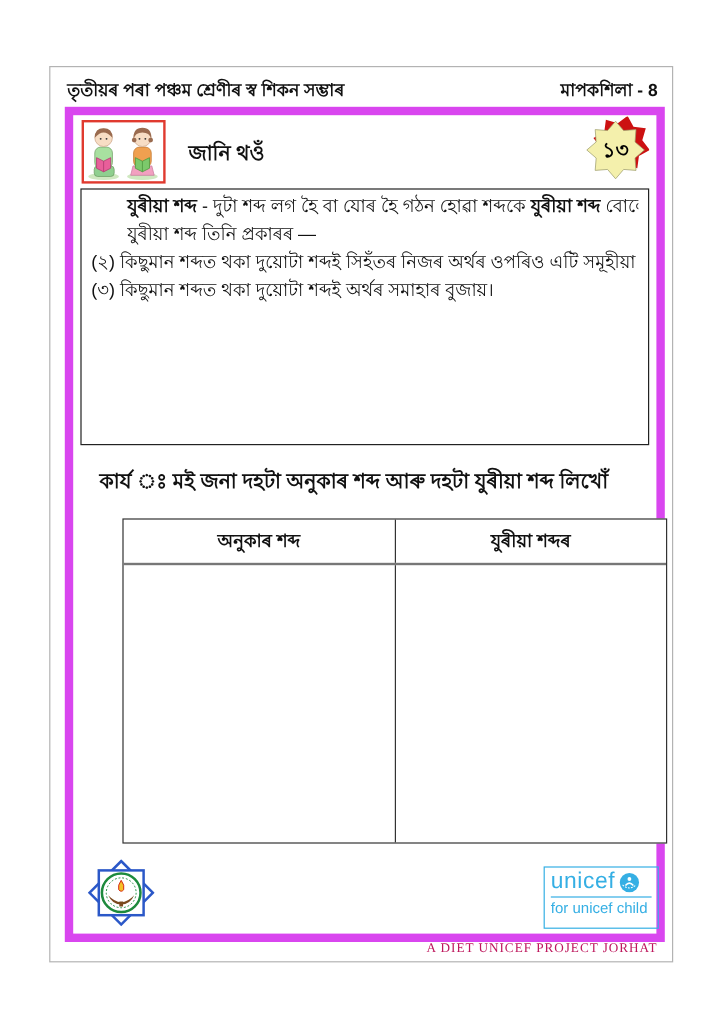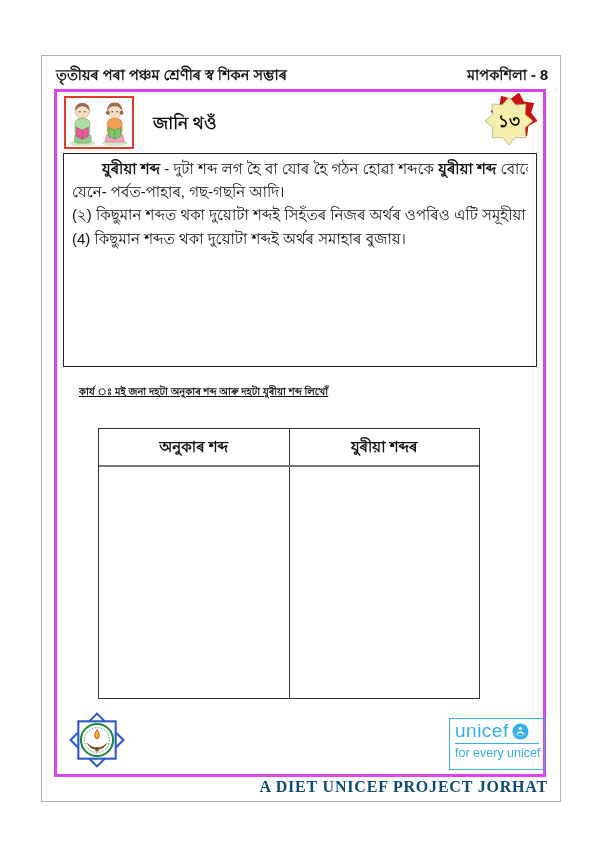--- a/index.html
+++ b/index.html
@@ -1,44 +1,44 @@
 <!DOCTYPE html>
 <html style="--unicef-blue: #35AFE4; --badge-red: #cc1111; --badge-cream: #f4f0ac; --image-border-red: #e03a2f; --emblem-blue: #2b58c8; --emblem-green: #1d8a3c;"><head>
 <meta charset="utf-8">
 <style>
   html,body{margin:0;padding:0;background:#fff;}
   body{width:600px;height:849px;position:relative;font-family:"Liberation Sans",sans-serif;color:#111;}
   .page-frame{position:absolute;left:41px;top:55px;width:518px;height:745px;border:1px solid #b3b3b3;background:#fff;}
   .doc-header{position:absolute;left:0;top:0;width:100%;height:33px;text-align:center;}
   .doc-header .hl{position:absolute;left:14px;top:8px;font-size:14.5px;font-weight:bold;}
   .doc-header .hr{position:absolute;right:12px;top:8px;font-size:14.5px;font-weight:bold;}
-  .main-box{position:absolute;left:12px;top:33px;width:486px;height:682px;border:3px solid #d946ef;background:#fff;}
+  .main-box{position:absolute;left:12px;top:33px;width:486px;height:682px;border:7px solid #d946ef;background:#fff;}
   .title-row{position:absolute;left:0;top:0;width:100%;height:60px;}
   .kids-img{position:absolute;left:7px;top:4px;width:70px;height:53px;border:2px solid #e03a2f;background:#fff;box-sizing:border-box;}
   .kids-img svg{display:block;width:100%;height:100%;}
   .lesson-title{position:absolute;left:96px;top:18px;font-size:17px;font-weight:bold;}
   .badge{position:absolute;right:6px;top:1px;width:54px;height:54px;}
   .badge text{font-family:"Liberation Sans",sans-serif;font-weight:bold;font-size:17px;}
   .info-box{position:absolute;left:6px;top:61px;width:474px;height:214px;border:1.5px solid #222;box-sizing:border-box;padding:3px 8px;overflow:hidden;}
   .info-line{font-size:15px;line-height:23.2px;white-space:nowrap;overflow:hidden;}
   .info-line.indent{padding-left:30px;}
-  .task-line{position:absolute;left:22px;top:292px;font-size:10px;font-weight:bold;white-space:nowrap;text-decoration:underline;}
-  .fill-table{position:absolute;left:41px;top:336px;width:382px;height:271px;border:1.5px solid #333;box-sizing:border-box;display:flex;flex-direction:column;background:#fff;}
+  .task-line{position:absolute;left:22px;top:292px;font-size:17px;font-weight:bold;white-space:nowrap;}
+  .fill-table{position:absolute;left:41px;top:336px;width:454px;height:271px;border:1.5px solid #333;box-sizing:border-box;display:flex;flex-direction:column;background:#fff;}
   .t-head{display:flex;height:36px;border-bottom:2px solid #777;}
   .t-body{display:flex;flex:1;}
   .t-cell{flex:1;display:flex;align-items:center;justify-content:center;}
   .t-cell.first{border-right:1.5px solid #333;}
   .t-head .t-cell{font-size:15px;font-weight:bold;}
   .emblem{position:absolute;left:12px;top:620px;width:56px;height:56px;}
   .unicef-box{position:absolute;left:392px;top:626px;width:96px;height:52px;border:1.5px solid var(--unicef-blue,#35AFE4);box-sizing:border-box;padding:2px 5px;}
   .unicef-top{display:flex;align-items:center;gap:3px;}
   .unicef-word{color:var(--unicef-blue,#35AFE4);font-size:19px;line-height:20px;letter-spacing:0.5px;}
   .unicef-rule{height:0;border-top:1.5px solid var(--unicef-blue,#35AFE4);margin:2px 0 2px 0;}
   .unicef-tag{color:var(--unicef-blue,#35AFE4);font-size:12.5px;line-height:14px;white-space:nowrap;}
-  .doc-footer{position:absolute;right:12px;bottom:5px;font-family:"Liberation Serif",serif;font-size:16px;letter-spacing:0.8px;color:#0c4a6e;font-weight:bold;}
+  .doc-footer{position:absolute;right:12px;bottom:5px;font-family:"Liberation Serif",serif;font-size:11px;letter-spacing:0.8px;color:#be185d;}
   
   .star-red{fill:#cc1111;}
   .star-cream{fill:#f4f0ac;stroke:#9a9a6a;stroke-width:0.6;}
   .emb-blue{fill:#fff;stroke:#2b58c8;stroke-width:2;}
   .emb-green{fill:#fff;stroke:#1d8a3c;stroke-width:2;}
   .emb-ring{fill:none;stroke:#1d8a3c;stroke-width:0.8;stroke-dasharray:1.5 1.5;}
   .emb-lamp{fill:#7a4a1f;}
   .emb-flame{fill:#f6c026;stroke:#d22a1a;stroke-width:0.8;}
   .uni-globe{fill:var(--unicef-blue,#35AFE4);}
 </style>
@@ -88,23 +88,23 @@
         </g>
         <g transform="translate(0,2)">
           <polygon class="star-cream" points="50,26 42.2,32.7 43,43 32.7,42.2 26,50 19.3,42.2 9,43 9.8,32.7 2,26 9.8,19.3 9,9 19.3,9.8 26,2 32.7,9.8 43,9 42.2,19.3"></polygon>
           <text x="26" y="32" text-anchor="middle">১৩</text>
         </g>
       </svg>
     </div>
 
     <div class="info-box">
         <div class="info-line indent"><b>যুৰীয়া শব্দ</b><span> - দুটা শব্দ লগ হৈ বা যোৰ হৈ গঠন হোৱা শব্দকে </span><b>যুৰীয়া শব্দ</b><span> বোলে।</span></div>
-        <div class="info-line"><span>যেনে- পৰ্বত-পাহাৰ, গছ-গছনি আদি।</span></div>
+        <div class="info-line indent"><span>যুৰীয়া শব্দ তিনি প্ৰকাৰৰ —</span></div>
         <div class="info-line"><span>(২) কিছুমান শব্দত থকা দুয়োটা শব্দই সিহঁতৰ নিজৰ অৰ্থৰ ওপৰিও এটি সমূহীয়া অৰ্থ</span></div>
-        <div class="info-line"><span>(4) কিছুমান শব্দত থকা দুয়োটা শব্দই অৰ্থৰ সমাহাৰ বুজায়।</span></div>
+        <div class="info-line"><span>(৩) কিছুমান শব্দত থকা দুয়োটা শব্দই অৰ্থৰ সমাহাৰ বুজায়।</span></div>
       </div>
 
     <div class="task-line">কাৰ্য ঃ মই জনা দহটা অনুকাৰ শব্দ আৰু দহটা যুৰীয়া শব্দ লিখোঁ</div>
 
     <div class="fill-table">
       <div class="t-head">
         <div class="t-cell first">অনুকাৰ শব্দ</div>
         <div class="t-cell">যুৰীয়া শব্দৰ</div>
       </div>
       <div class="t-body">
@@ -127,19 +127,19 @@
       <div class="unicef-top">
         <span class="unicef-word">unicef</span>
         <svg width="17" height="17" viewBox="0 0 18 18">
           <circle class="uni-globe" cx="9" cy="9" r="8.5"></circle>
           <circle cx="9" cy="5.8" r="1.7" fill="#fff"></circle>
           <path d="M5.5,11.5 Q9,7.5 12.5,11.5" stroke="#fff" stroke-width="1.4" fill="none"></path>
           <path d="M3,11 Q9,16.5 15,11" stroke="#fff" stroke-width="0.9" fill="none" stroke-dasharray="1.6 1.1"></path>
         </svg>
       </div>
       <div class="unicef-rule"></div>
-      <div class="unicef-tag">for every unicef</div>
+      <div class="unicef-tag">for unicef child</div>
     </div>
 
   </div>
 
   <div class="doc-footer">A DIET UNICEF PROJECT JORHAT</div>
 </div>
 
 </body></html>

